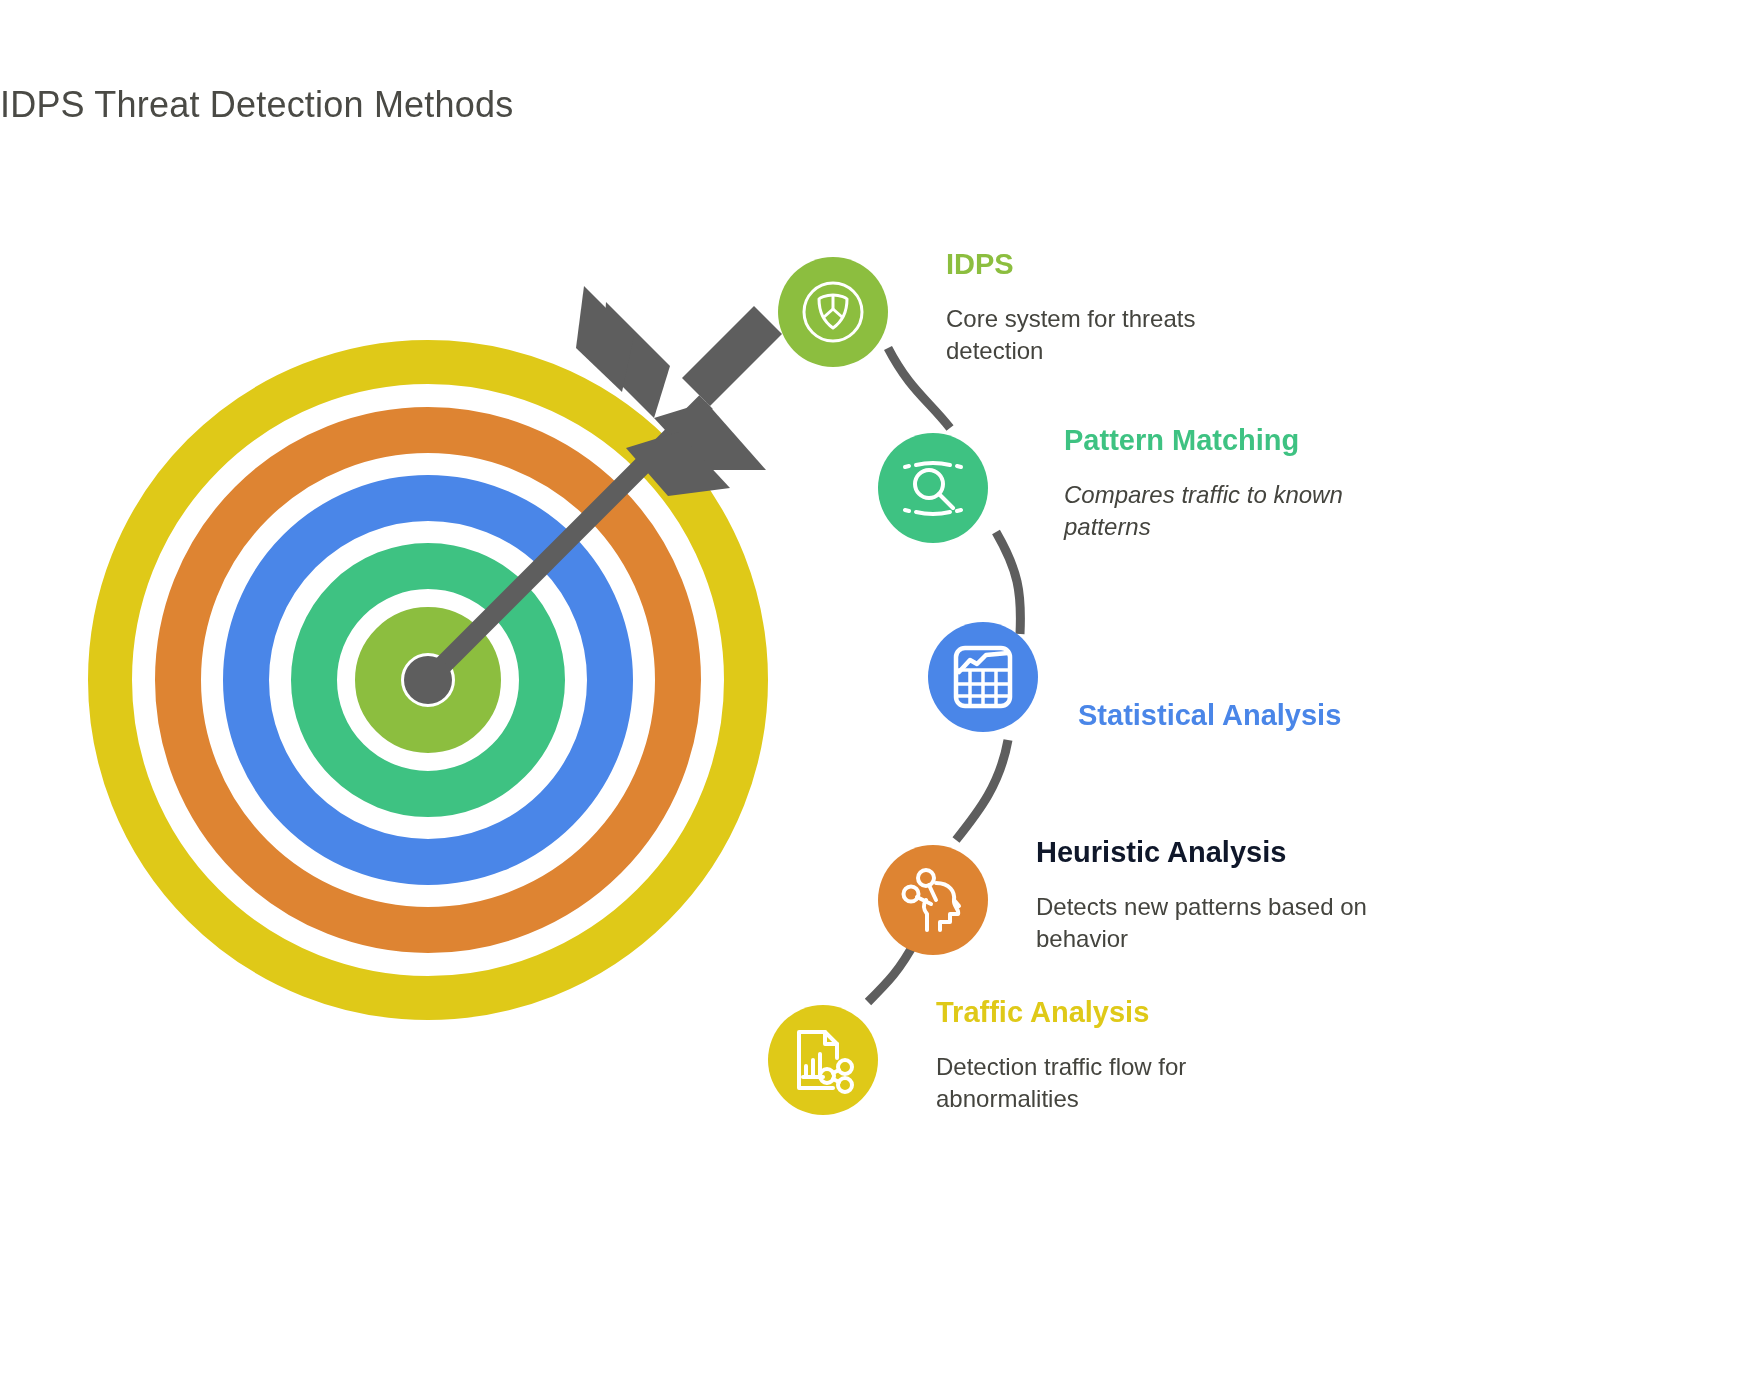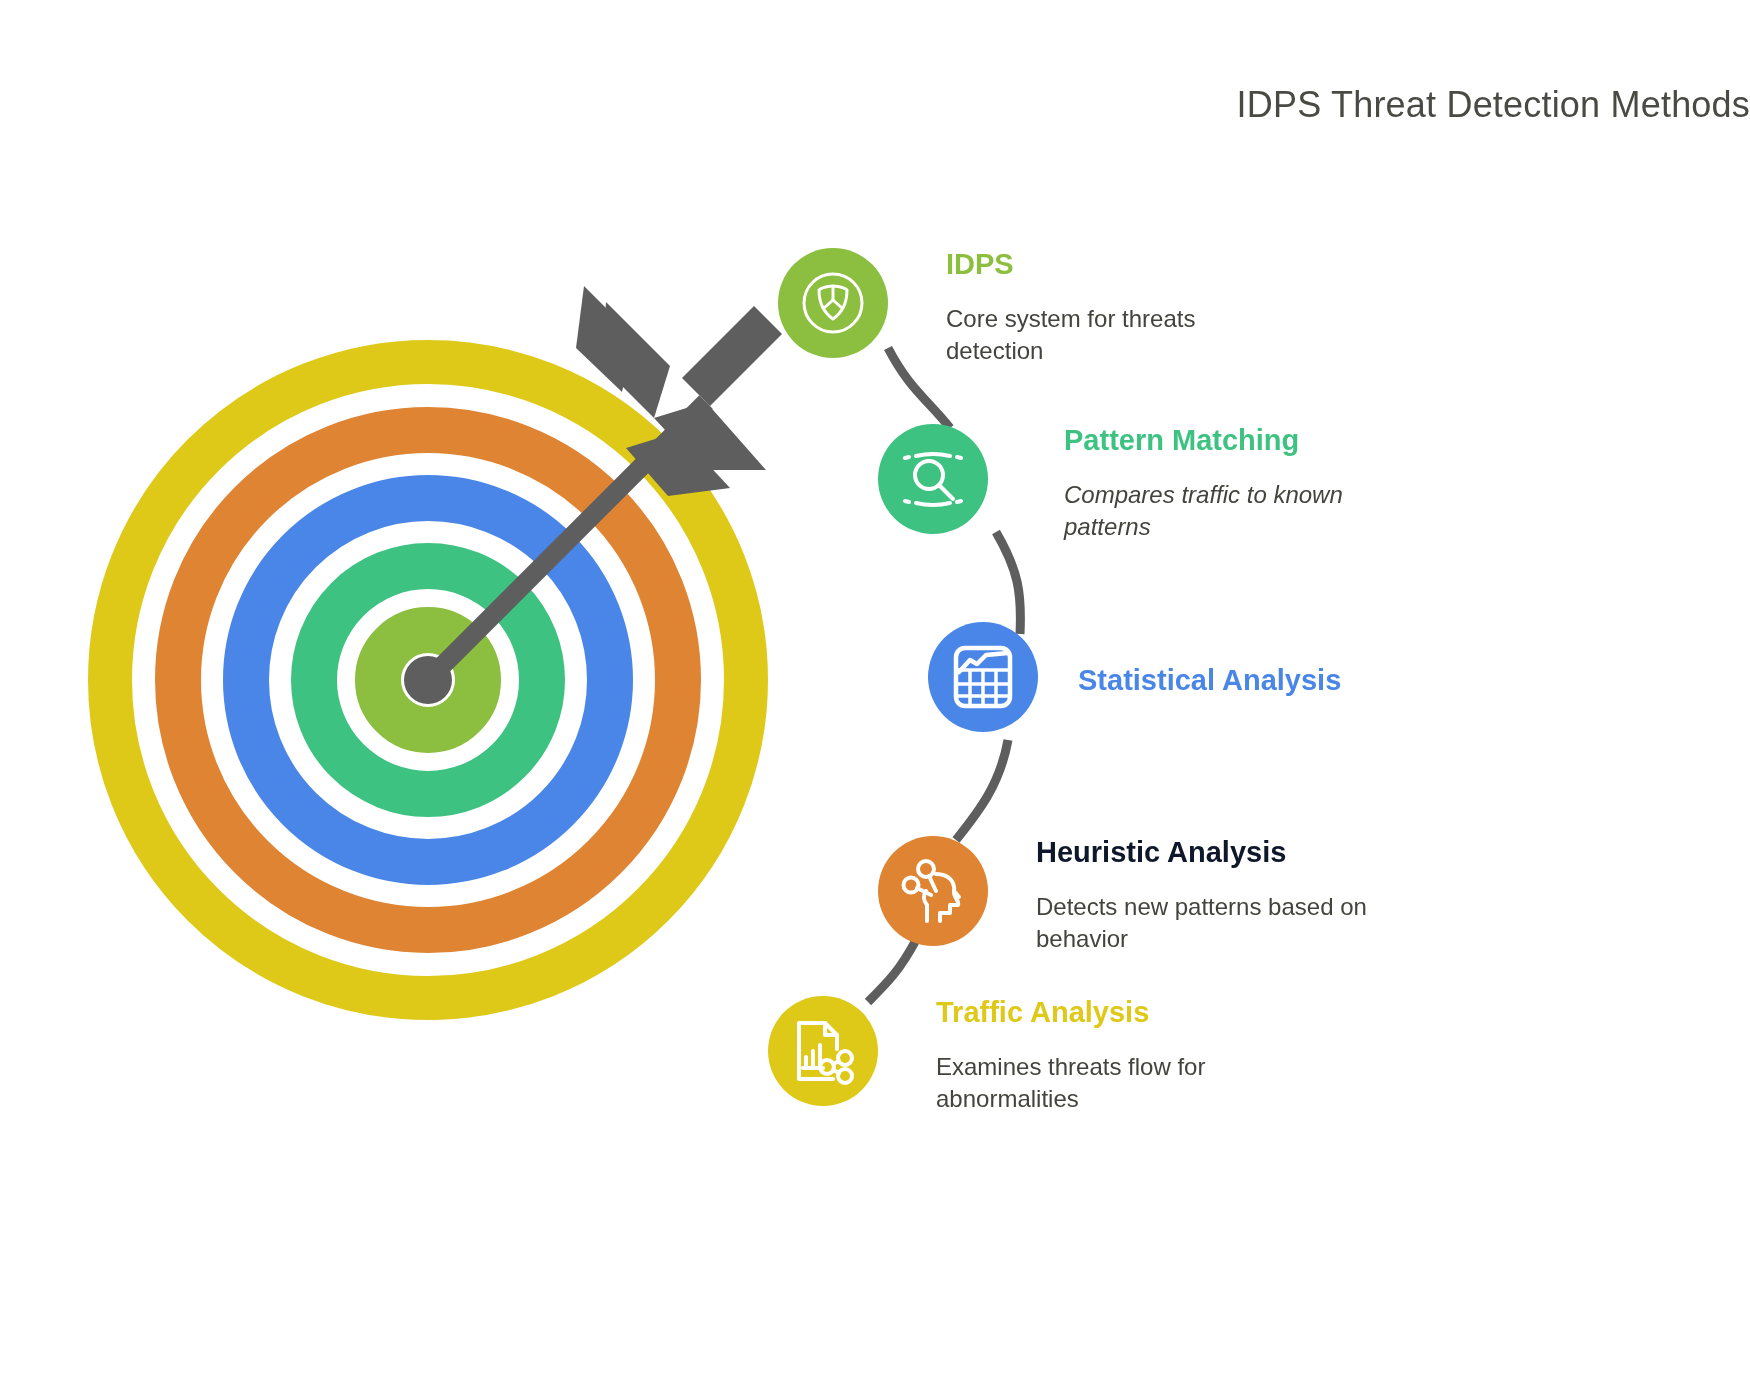--- a/index.html
+++ b/index.html
@@ -15,21 +15,21 @@
     width: 1750px;
     height: 1392px;
     background: #ffffff;
   }
   
   #page-title {
     position: absolute;
     top: 84px;
     left: 0;
     width: 1750px;
-    text-align: right;
+    text-align: left;
     font-size: 36px;
     font-weight: 400;
     color: #4a4a45;
     letter-spacing: 0.2px;
   }
   
   #target-graphic {
     position: absolute;
     left: 78px;
     top: 330px;
@@ -42,21 +42,21 @@
   #steps {
     position: absolute;
     left: 760px;
     top: 240px;
     width: 880px;
     height: 920px;
   }
   .step {
     position: absolute;
     display: flex;
-    align-items: center;
+    align-items: flex-end;
   }
   .step-icon {
     position: relative;
     width: 110px;
     height: 110px;
     border-radius: 50%;
     flex: 0 0 110px;
     display: flex;
     align-items: center;
     justify-content: center;
@@ -258,18 +258,18 @@
               <circle cx="60" cy="45" r="7"></circle>
               <circle cx="60" cy="63" r="7"></circle>
               <path d="M48 51 L54 48"></path>
               <path d="M48 57 L54 60"></path>
             </g>
           </svg>
         </span>
       </div>
       <div class="step-text">
         <div class="step-title" style="color:#DFC918">Traffic Analysis</div>
-        <div class="step-desc">Examines threats flow for abnormalities</div>
+        <div class="step-desc">Detection traffic flow for abnormalities</div>
       </div>
     </div>
 
   </div>
 </div>
 
 </body></html>

